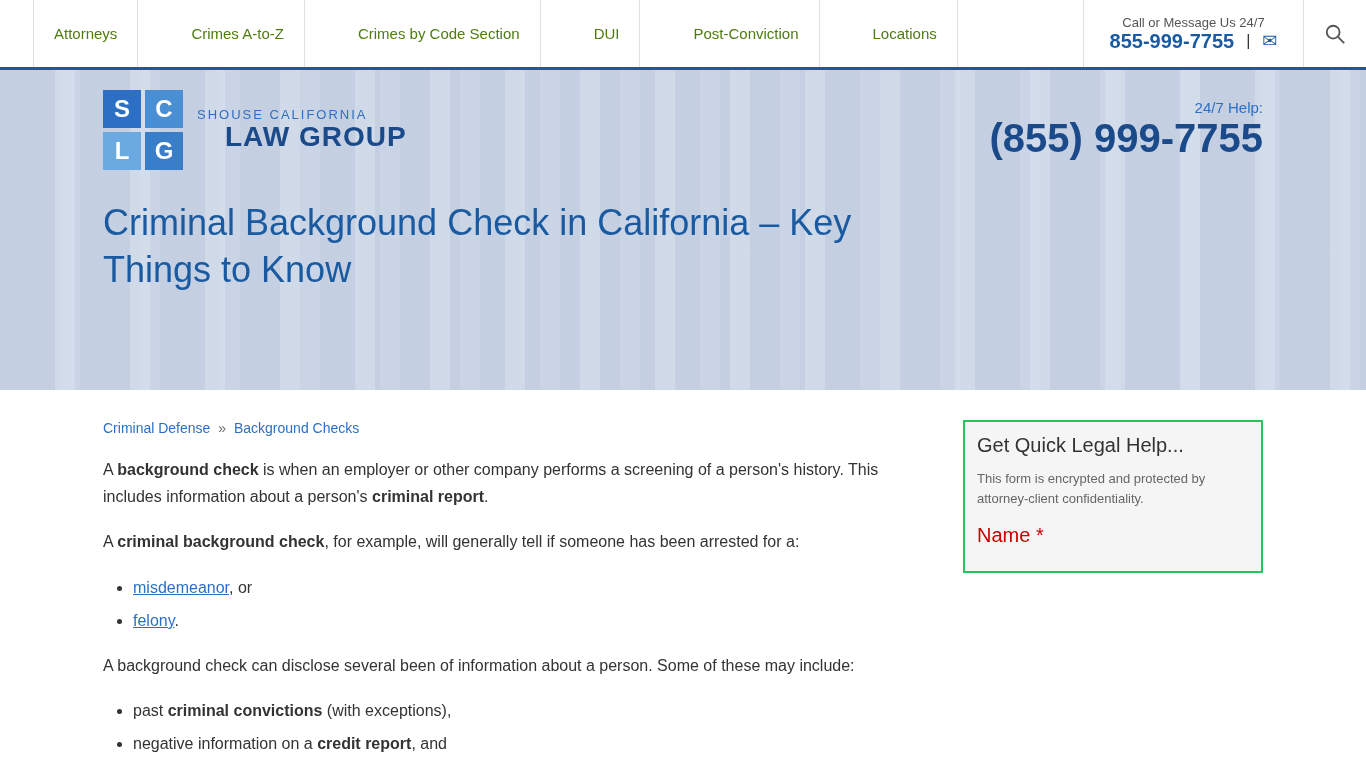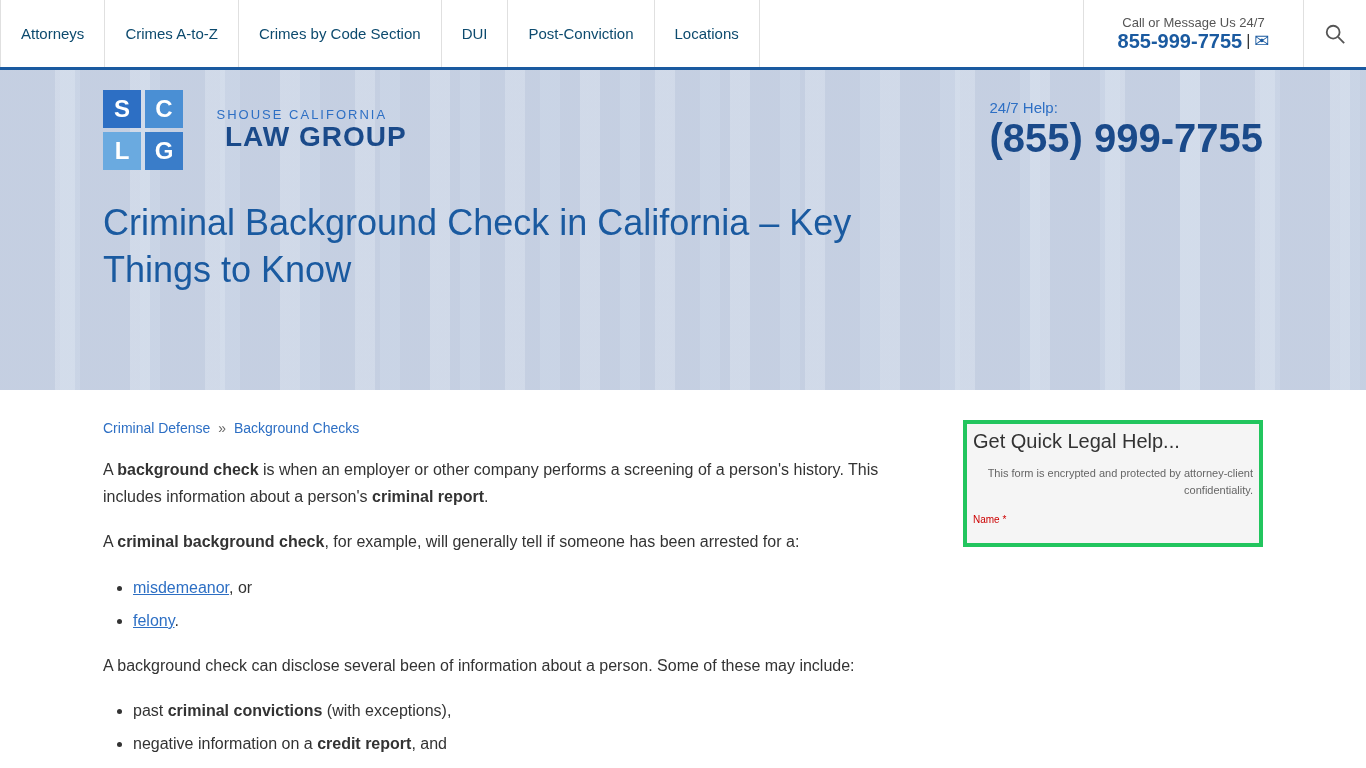--- a/index.html
+++ b/index.html
@@ -12,25 +12,26 @@
       background: #fff;
       border-bottom: 3px solid #1a5aa0;
       height: 70px;
     }
     .nav-item {
       display: flex;
       align-items: center;
       justify-content: center;
       padding: 0 20px;
       font-size: 15px;
-      color: #0c4a6e;
+      color: #4d7c0f;
       cursor: pointer;
       border-right: 1px solid #e0e0e0;
       text-decoration: none;
       white-space: nowrap;
+      margin-left: 33px;
     }
     .nav-item:first-child { border-left: 1px solid #e0e0e0; }
     .nav-contact {
       display: flex;
       flex-direction: column;
       justify-content: center;
       align-items: center;
       padding: 0 20px;
       margin-left: auto;
       border-left: 1px solid #e0e0e0;
@@ -42,21 +43,21 @@
     }
     .nav-contact-phone {
       font-size: 20px;
       font-weight: bold;
       color: #1a5aa0;
       text-decoration: none;
     }
     .nav-contact-row {
       display: flex;
       align-items: center;
-      gap: 4px;
+      gap: 12px;
     }
     .email-icon {
       color: #1a5aa0;
       font-size: 18px;
     }
     .nav-search {
       display: flex;
       align-items: center;
       justify-content: center;
       padding: 0 20px;
@@ -125,37 +126,37 @@
       align-items: center;
       justify-content: center;
       font-size: 24px;
       font-weight: bold;
       color: #fff;
     }
     .logo-cell-s { background: #2d6fc4; }
     .logo-cell-c { background: #4a8fd4; }
     .logo-cell-l { background: #6aaae0; }
     .logo-cell-g { background: #3a7dc9; }
-    .logo-text { display: flex; flex-direction: column; align-items: center; }
+    .logo-text { display: flex; flex-direction: column; }
     .logo-text-top {
       font-size: 13px;
       color: #2d6fc4;
       letter-spacing: 2px;
       font-weight: normal;
     }
     .logo-text-bottom {
       font-size: 28px;
       font-weight: bold;
       color: #1a4a8a;
       line-height: 1.1;
       letter-spacing: 1px;
       margin-left: 28px;
     }
     .phone-area {
-      text-align: left;
+      text-align: right;
     }
     .phone-label {
       font-size: 15px;
       color: #2d6fc4;
     }
     .phone-number {
       font-size: 40px;
       font-weight: bold;
       color: #1a4a8a;
     }
@@ -214,38 +215,37 @@
       margin-bottom: 6px;
     }
     .article-text a {
       color: #2d6fc4;
       text-decoration: underline;
     }
 
     
     .sidebar-form {
       background: #f5f5f5;
-      border: 4px solid #22c55e;
-      padding: 6px;
+      border: 2px solid #22c55e;
+      padding: 12px;
     }
     .sidebar-form-title {
       font-size: 20px;
       color: #333;
       margin-bottom: 12px;
       font-weight: normal;
     }
     .sidebar-form-subtitle {
-      font-size: 11px;
+      font-size: 13px;
       color: #666;
       margin-bottom: 16px;
       line-height: 1.5;
-      text-align: right;
     }
     .form-field-label {
-      font-size: 10px;
+      font-size: 20px;
       color: #333;
       margin-bottom: 12px;
     }
     .form-field-label span { color: #cc0000; }
   </style>
 </head>
 <body>
 
 <nav class="top-nav">
   <a class="nav-item">Attorneys</a>

